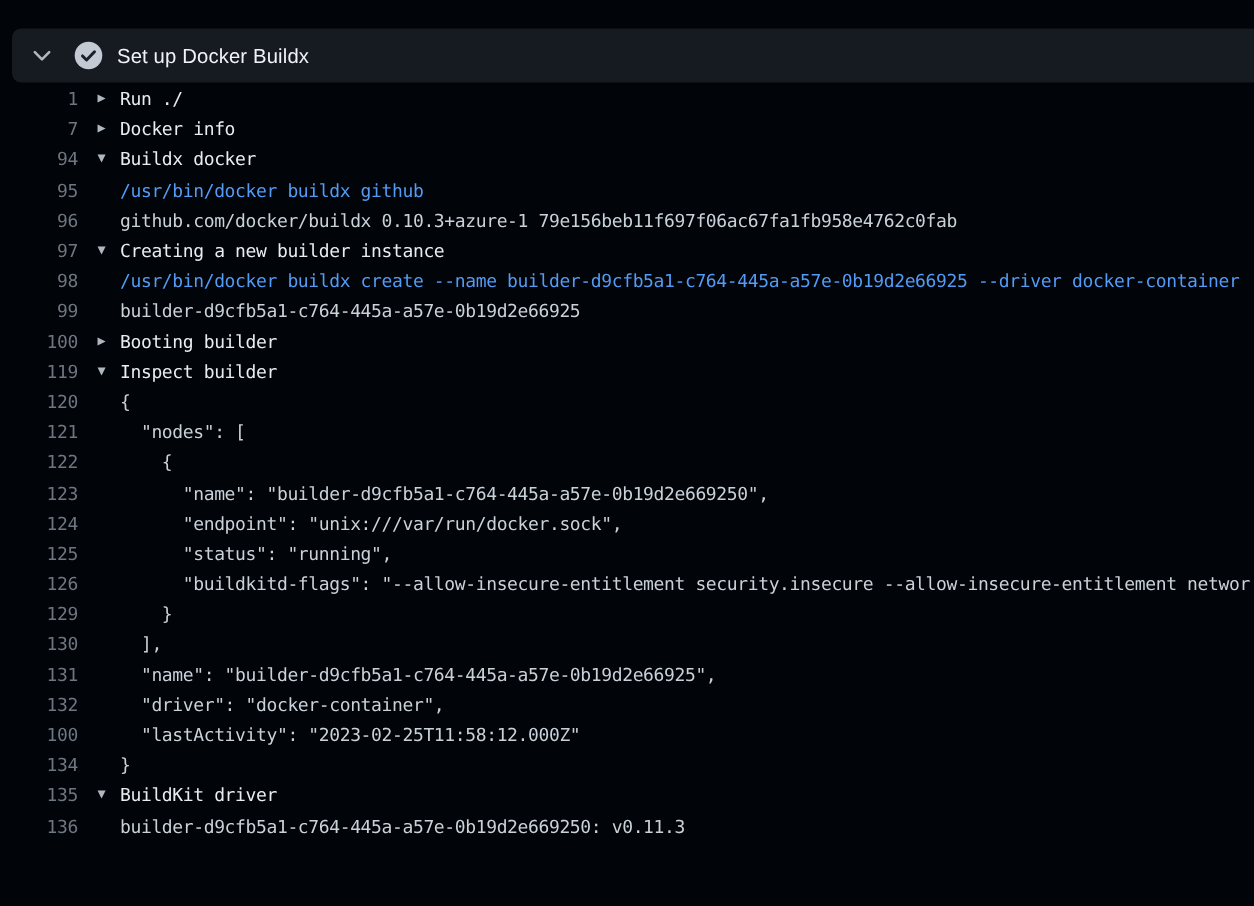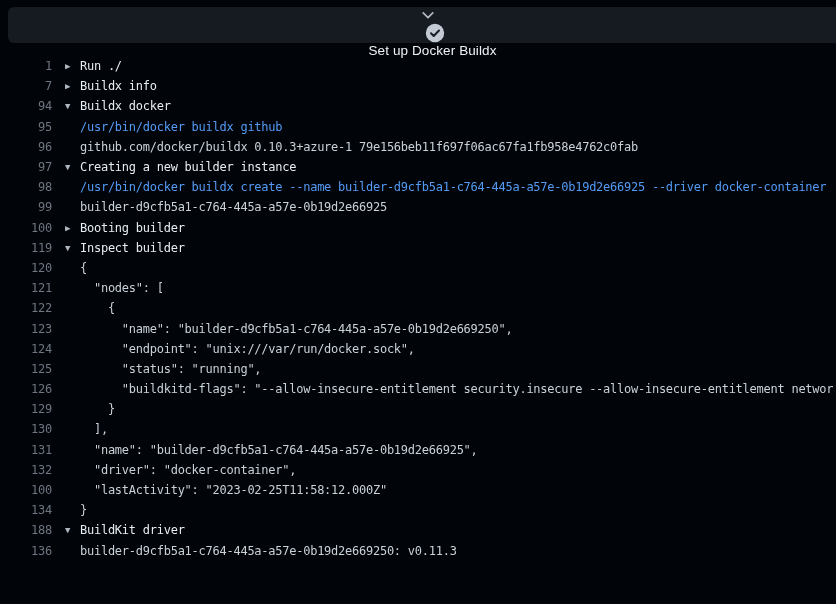--- a/index.html
+++ b/index.html
@@ -5,23 +5,23 @@
   :root{
     --c-page-bg:#010409; --c-header-bg:#161b22; --c-title-text:#f0f3f6;
     --c-line-number:#6e7681; --c-group-text:#e6edf3; --c-output-text:#c9d1d9;
     --c-command-text:#539bf5; --c-icon-gray:#afb8c1; --c-status-circle:#c3cad3;
     --c-status-check:#1b2027;
   }
   *{box-sizing:border-box;margin:0;padding:0}
   html,body{width:836px;height:604px;overflow:hidden;background:var(--c-page-bg);
     font-family:"Liberation Sans",sans-serif;}
   .step-header{
-    position:absolute;left:8px;right:0;top:7px;height:36px;
+    position:absolute;left:8px;right:0;top:19px;height:36px;
     background:var(--c-header-bg);border-radius:6px 0 0 6px;
-    display:flex;align-items:center;padding-left:12px;cursor:pointer;flex-direction:column;
+    display:flex;align-items:center;padding-left:12px;cursor:pointer;
   }
   .chev{width:16px;height:16px;display:block;flex:0 0 16px}
   .status-ic{width:20px;height:20px;display:block;flex:0 0 20px;margin-left:13px}
   .step-title{color:var(--c-title-text);font-size:13.5px;margin-left:9px;letter-spacing:.1px}
   .log{
     position:absolute;left:0;right:0;top:43px;bottom:0;overflow:hidden;
     padding-top:13px;
     font-family:"DejaVu Sans Mono","Liberation Mono",monospace;
     font-size:12px;letter-spacing:-0.25px;
   }
@@ -51,21 +51,21 @@
 <div class="log">
   <div class="row group">
     <span class="num">1</span>
     <span class="caret">▶</span>
     <span class="txt">Run ./</span>
   </div>
 
   <div class="row group">
     <span class="num">7</span>
     <span class="caret">▶</span>
-    <span class="txt">Buildx info</span>
+    <span class="txt">Docker info</span>
   </div>
 
   <div class="row group">
     <span class="num">94</span>
     <span class="caret">▼</span>
     <span class="txt">Buildx docker</span>
   </div>
 
   <div class="row command">
     <span class="num">95</span>
@@ -183,21 +183,21 @@
     <span class="txt">  "lastActivity": "2023-02-25T11:58:12.000Z"</span>
   </div>
 
   <div class="row output">
     <span class="num">134</span>
     <span class="caret"></span>
     <span class="txt">}</span>
   </div>
 
   <div class="row group">
-    <span class="num">188</span>
+    <span class="num">135</span>
     <span class="caret">▼</span>
     <span class="txt">BuildKit driver</span>
   </div>
 
   <div class="row output">
     <span class="num">136</span>
     <span class="caret"></span>
     <span class="txt">builder-d9cfb5a1-c764-445a-a57e-0b19d2e669250: v0.11.3</span>
   </div>
 </div>

